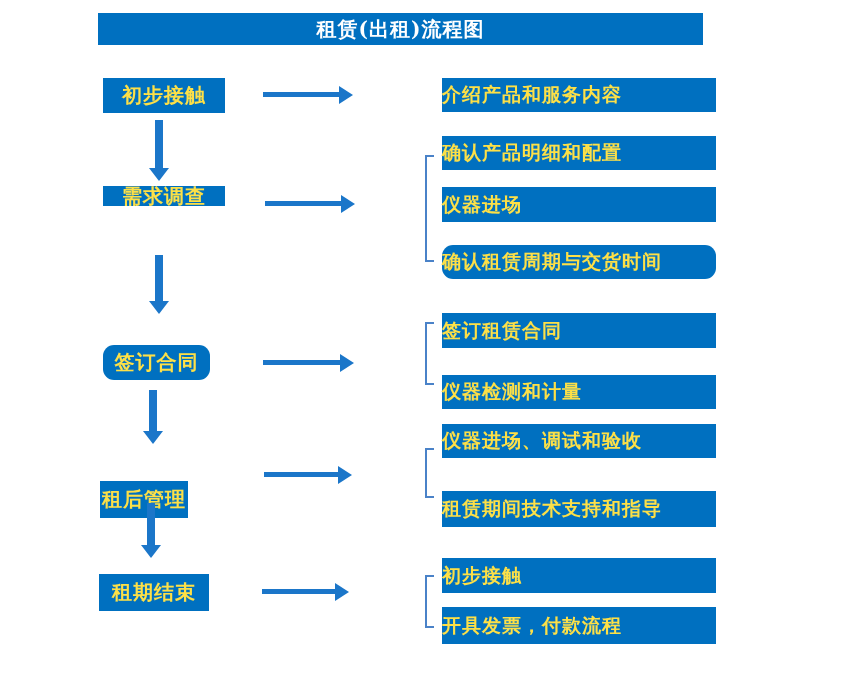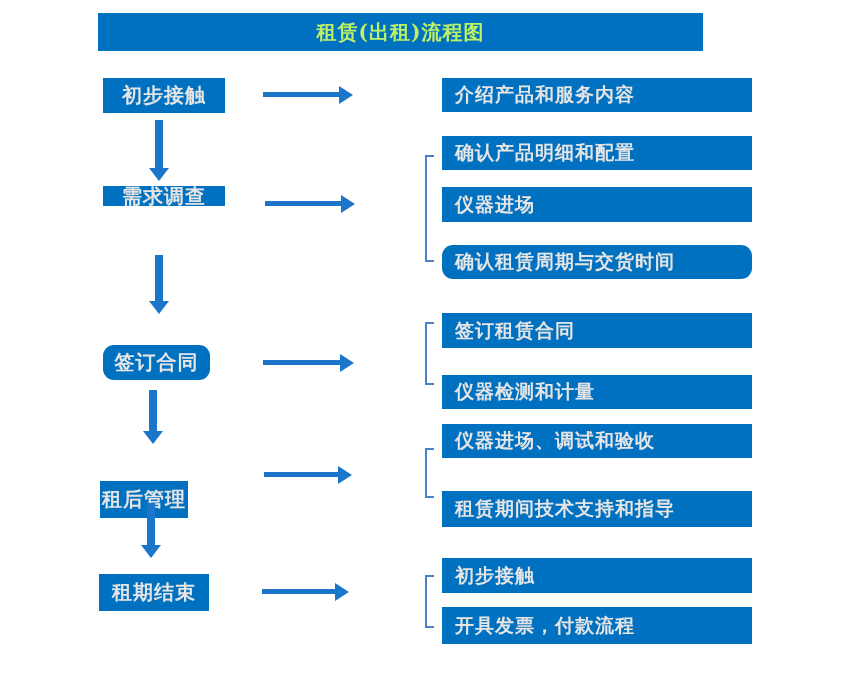--- a/index.html
+++ b/index.html
@@ -2,28 +2,28 @@
 <html><head>
 <meta charset="utf-8">
 <style>
   html,body{margin:0;padding:0;}
   body{
     width:844px;height:688px;position:relative;background:#ffffff;
     font-family:"DejaVu Serif","Liberation Serif",serif;
     overflow:hidden;
   }
   .box{
-    position:absolute;background:#0070C0;color:#e5e5e5;font-weight:bold;
+    position:absolute;background:#0070C0;color:#fde047;font-weight:bold;
     display:flex;align-items:center;letter-spacing:1px;
   }
   .lbox{justify-content:center;font-size:20px;}
-  .rbox{padding-left:13px;box-sizing:border-box;font-size:19px;width:310px;left:442px;}
+  .rbox{box-sizing:border-box;font-size:19px;width:274px;left:442px;}
   .title-bar{
-    position:absolute;left:98px;top:13px;width:605px;height:38px;background:#0070C0;
-    color:#bef264;font-weight:bold;font-size:20px;display:flex;align-items:center;
+    position:absolute;left:98px;top:13px;width:605px;height:32px;background:#0070C0;
+    color:#ffffff;font-weight:bold;font-size:20px;display:flex;align-items:center;
     justify-content:center;letter-spacing:1px;
   }
   .h-arrow{position:absolute;height:5px;background:#1B76C9;}
   .h-arrow::after{
     content:"";position:absolute;left:100%;top:50%;transform:translateY(-50%);
     width:0;height:0;border-left:14px solid #1B76C9;
     border-top:9px solid transparent;border-bottom:9px solid transparent;
   }
   .v-arrow{position:absolute;width:8px;background:#1B76C9;}
   .v-arrow::after{

